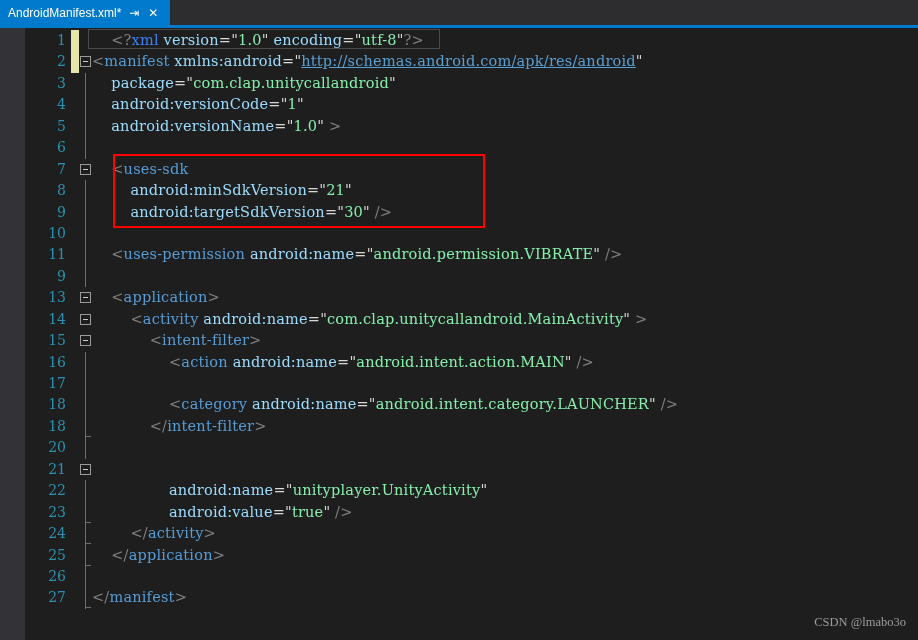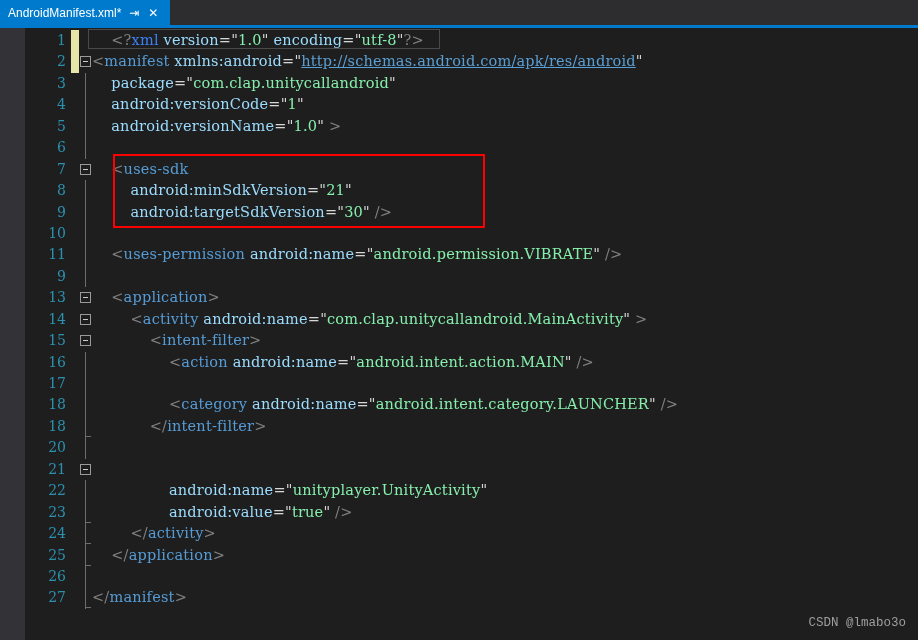--- a/index.html
+++ b/index.html
@@ -165,21 +165,21 @@
     border: 2px solid #ff0000;
     pointer-events: none;
   }
 
   
   .watermark {
     position: absolute;
     right: 12px; bottom: 10px;
     color: #b4b4b4;
     font-size: 12.5px;
-    font-family: Liberation Mono, monospace;
+    font-family: Liberation Serif, serif;
     opacity: 0.85;
   }
 </style>
 </head>
 <body>
 
 <div id="app">
 
   <div class="tabstrip">
     <div class="tab" id="tab-el" style="width: 170px;">

